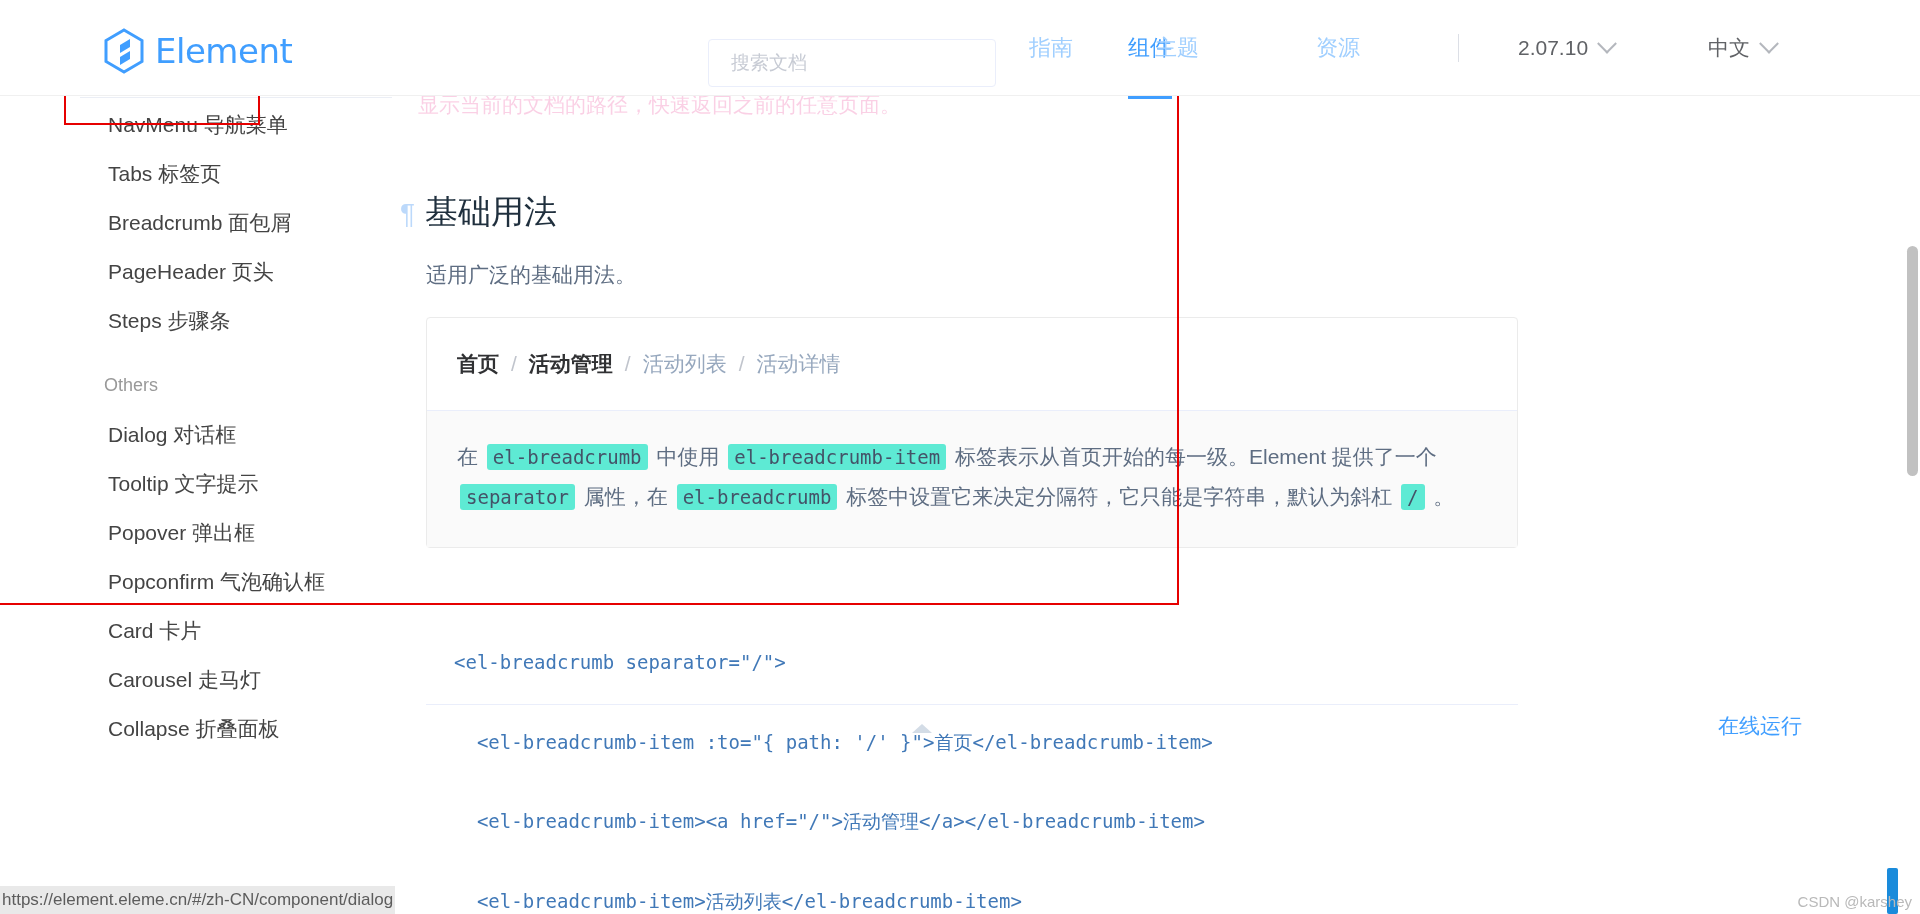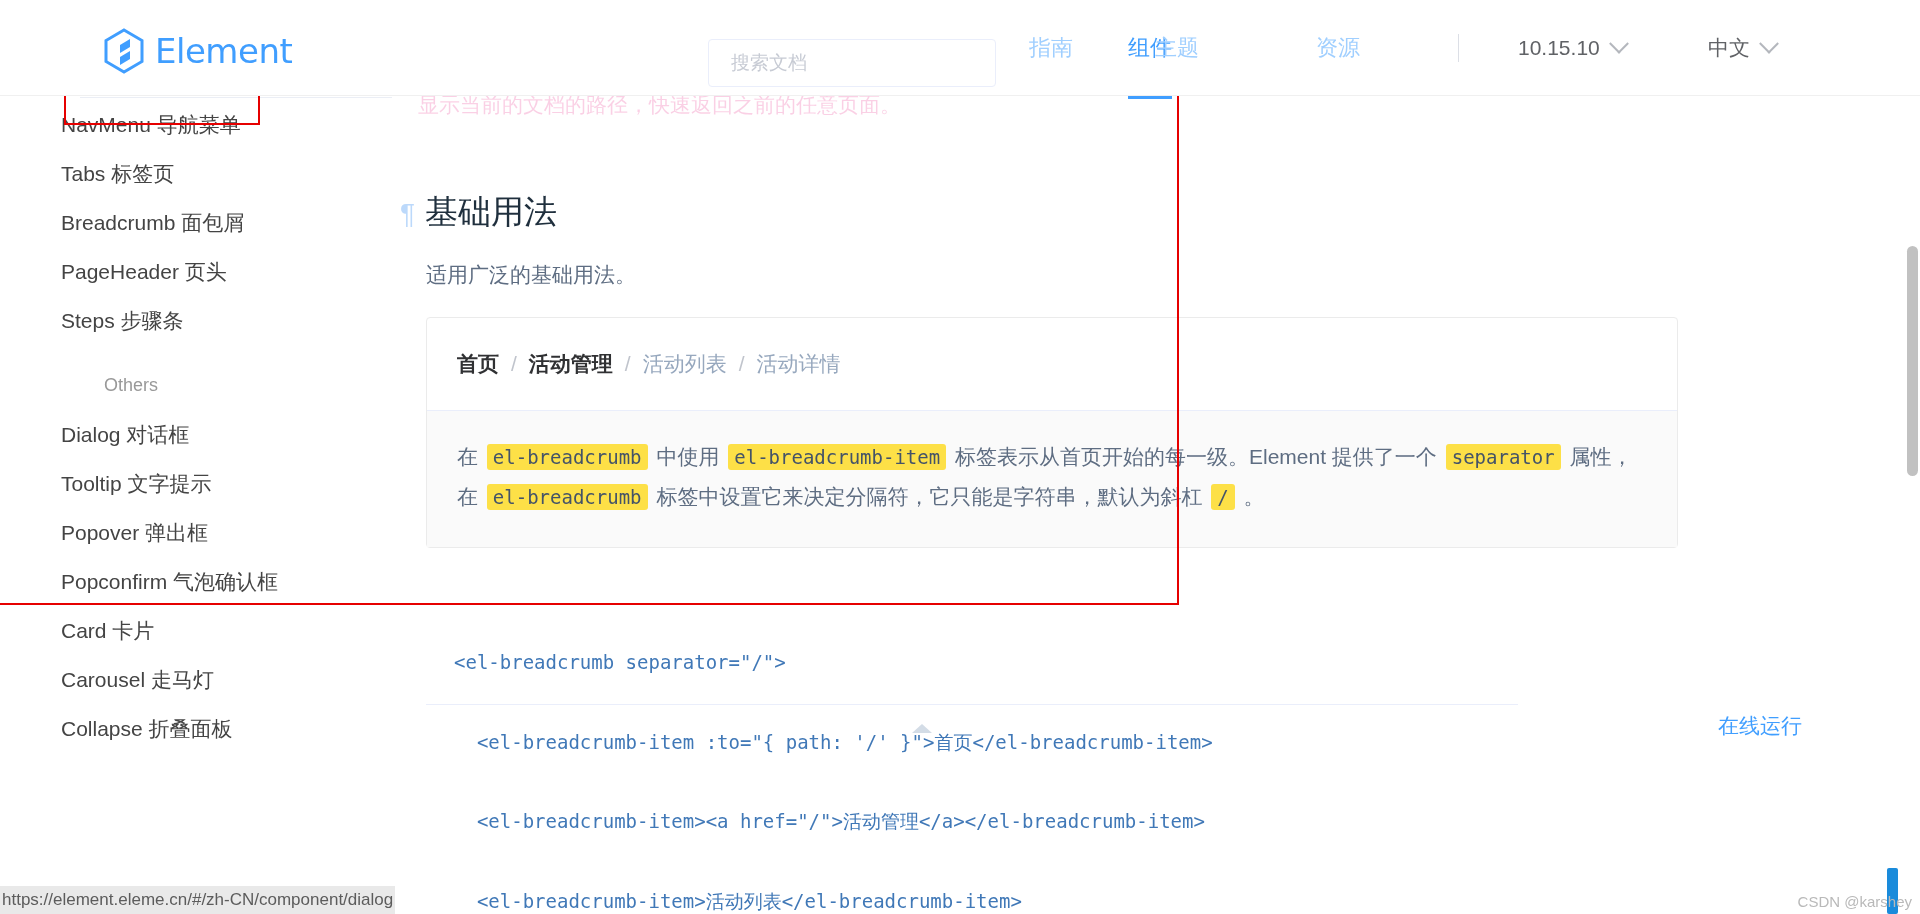--- a/index.html
+++ b/index.html
@@ -82,21 +82,21 @@
 
   
   #sidebar {
     position: absolute; left: 0; top: 96px;
     width: 392px; height: 818px;
     background: #fff;
     overflow: hidden;
   }
   .side-item {
     position: relative;
-    padding-left: 61px;
+    padding-left: 108px;
     color: #444;
     font-size: 21px;
     line-height: 49px;
     height: 49px;
     white-space: nowrap;
     cursor: pointer;
   }
   .side-group {
     padding-left: 104px;
     color: #999;
@@ -151,21 +151,21 @@
     font-size: 33px; color: #1f2f3d; font-weight: normal;
   }
   #pilcrow { color: #bcd9fb; font-size: 28px; }
   #section-desc {
     margin: 26px 0 0 34px;
     font-size: 21px; color: #5e6d82;
   }
 
   #demo-card {
     margin: 28px 0 4px 34px;
-    width: 1252px;
+    width: 1092px;
     border: 1px solid #ebebeb;
     border-radius: 4px;
     background: #fff;
   }
   #demo-body {
     padding: 32px 30px;
   }
   #breadcrumb {
     display: flex; align-items: center;
     font-size: 21px;
@@ -174,21 +174,21 @@
   .bc-item.muted { color: #97a8be; font-weight: normal; }
   .bc-sep { color: #c0c4cc; margin: 0 12px; font-weight: normal; }
 
   #demo-desc {
     border-top: 1px solid #eaeefb;
     background: #fafafa;
     padding: 26px 30px 30px 30px;
     font-size: 21px; color: #5e6d82; line-height: 40px;
   }
   code.inline {
-    background: #fde047;
+    background: #5eead4;
     color: #445368;
     font-family: "DejaVu Sans Mono", monospace;
     font-size: 19px;
     padding: 2px 6px;
     border-radius: 3px;
     margin: 0 3px;
   }
 
   #code-block {
     margin: 26px 0 0 34px;
@@ -277,21 +277,21 @@
   <a id="nav-components" class="nav-link active"><span>组件</span>
      <span class="nav-underline"></span></a>
 
   <a id="nav-theme" class="nav-link">主题</a>
 
   <a id="nav-resource" class="nav-link">资源</a>
 
   <div id="nav-divider"></div>
 
   <div id="version-select" class="hdr-select">
-    <span>10.15.10</span>
+    <span>2.07.10</span>
     <span class="chev"></span>
   </div>
 
   <div id="language-select" class="hdr-select">
     <span>中文</span>
     <span class="chev"></span>
   </div>
 </div>
 
 <div id="sidebar">

